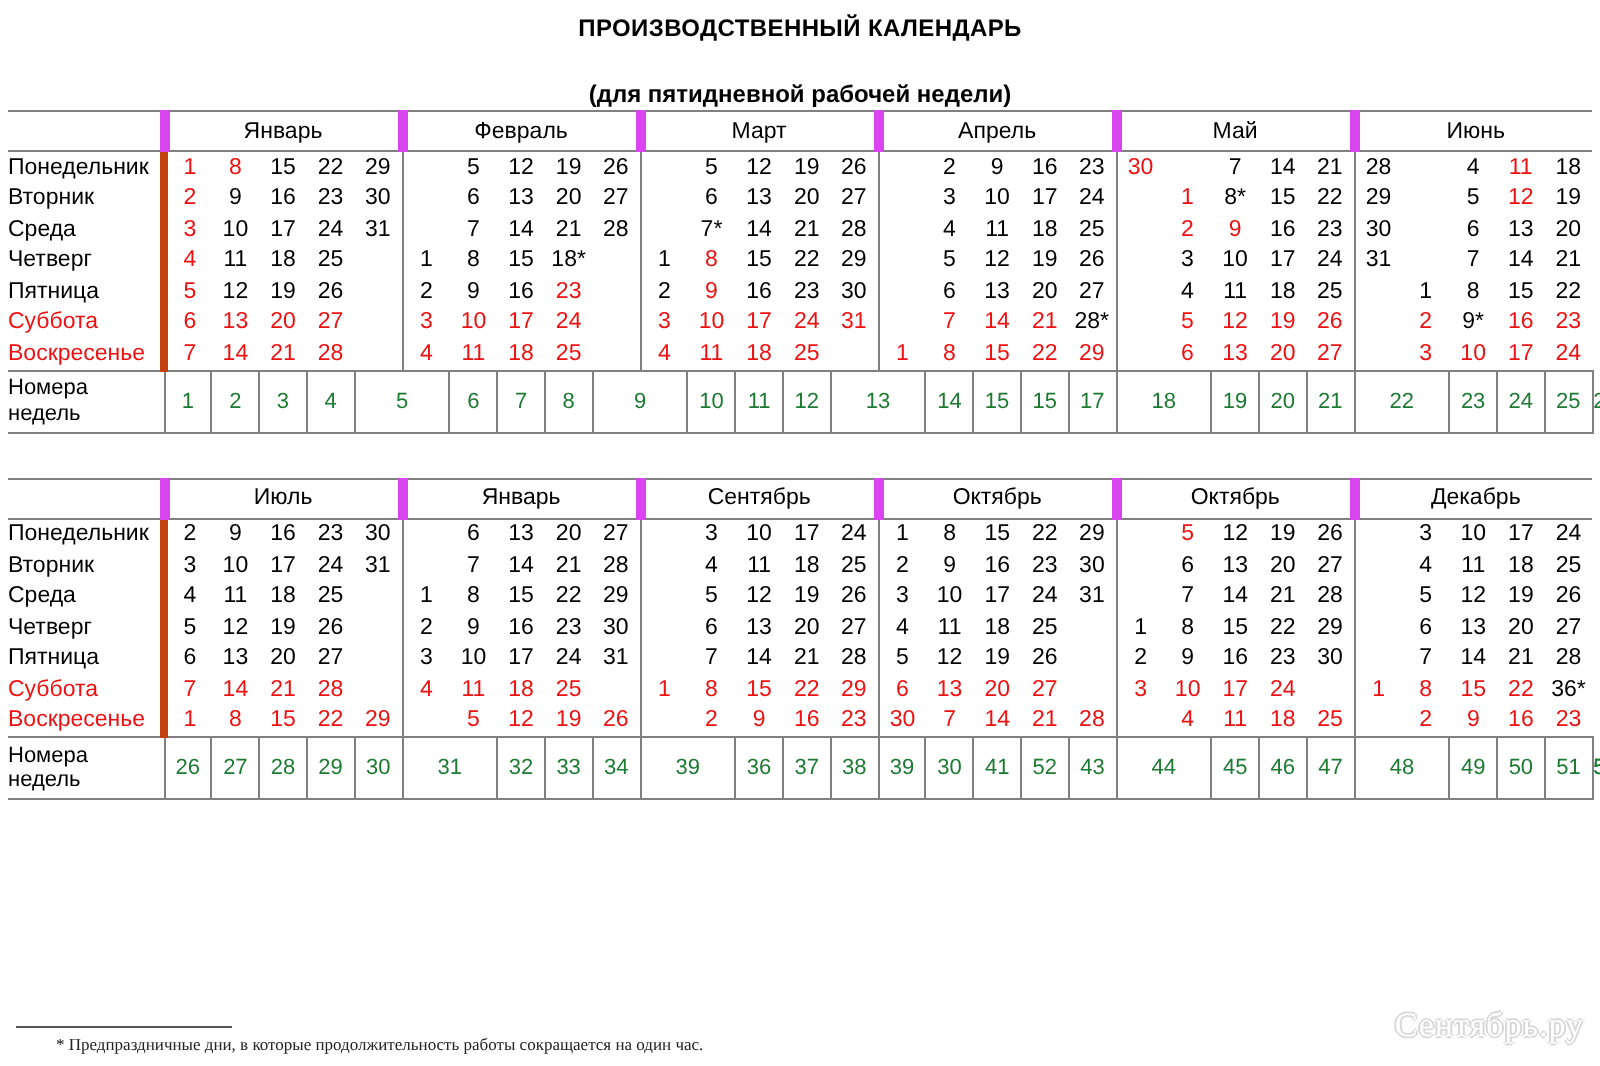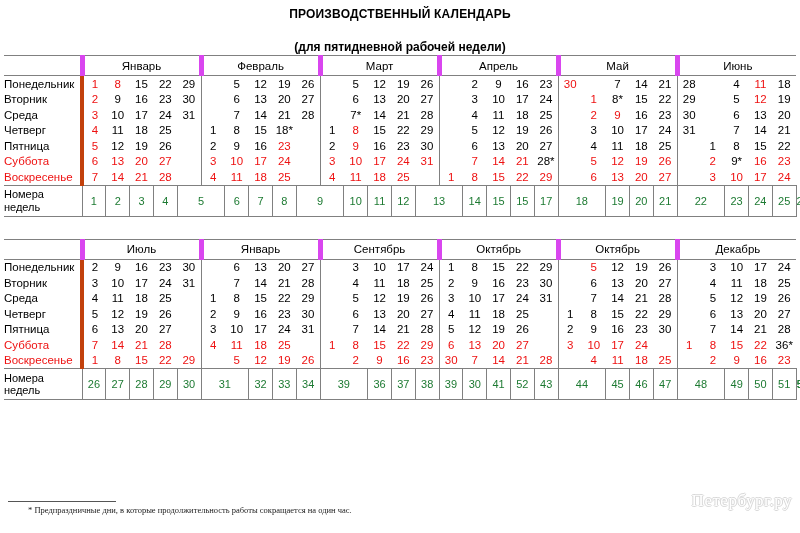--- a/index.html
+++ b/index.html
@@ -113,21 +113,21 @@
     font-size: 11px;
     border-left: 1px solid #808080;
   }
 
   .half-gap { height: 22px; }
 
   
   .footer {
     position: absolute;
     left: 0;
-    bottom: 18px;
+    bottom: 6px;
     width: 800px;
   }
   .footnote-rule {
     width: 108px;
     height: 0;
     border-top: 1px solid #555555;
     margin-left: 8px;
     margin-bottom: 3px;
   }
   .footnote {
@@ -786,14 +786,14 @@
             <td class="wn" colspan="1">53</td>
           </tr>
         </tbody>
       </table>
     </div>
 </div>
 
 <div class="footer">
   <div class="footnote-rule"></div>
   <div class="footnote">* Предпраздничные дни, в которые продолжительность работы сокращается на один час.</div>
-  <div class="watermark">Петербург.ру</div>
+  <div class="watermark">Сентябрь.ру</div>
 </div>
 
 </body></html>

